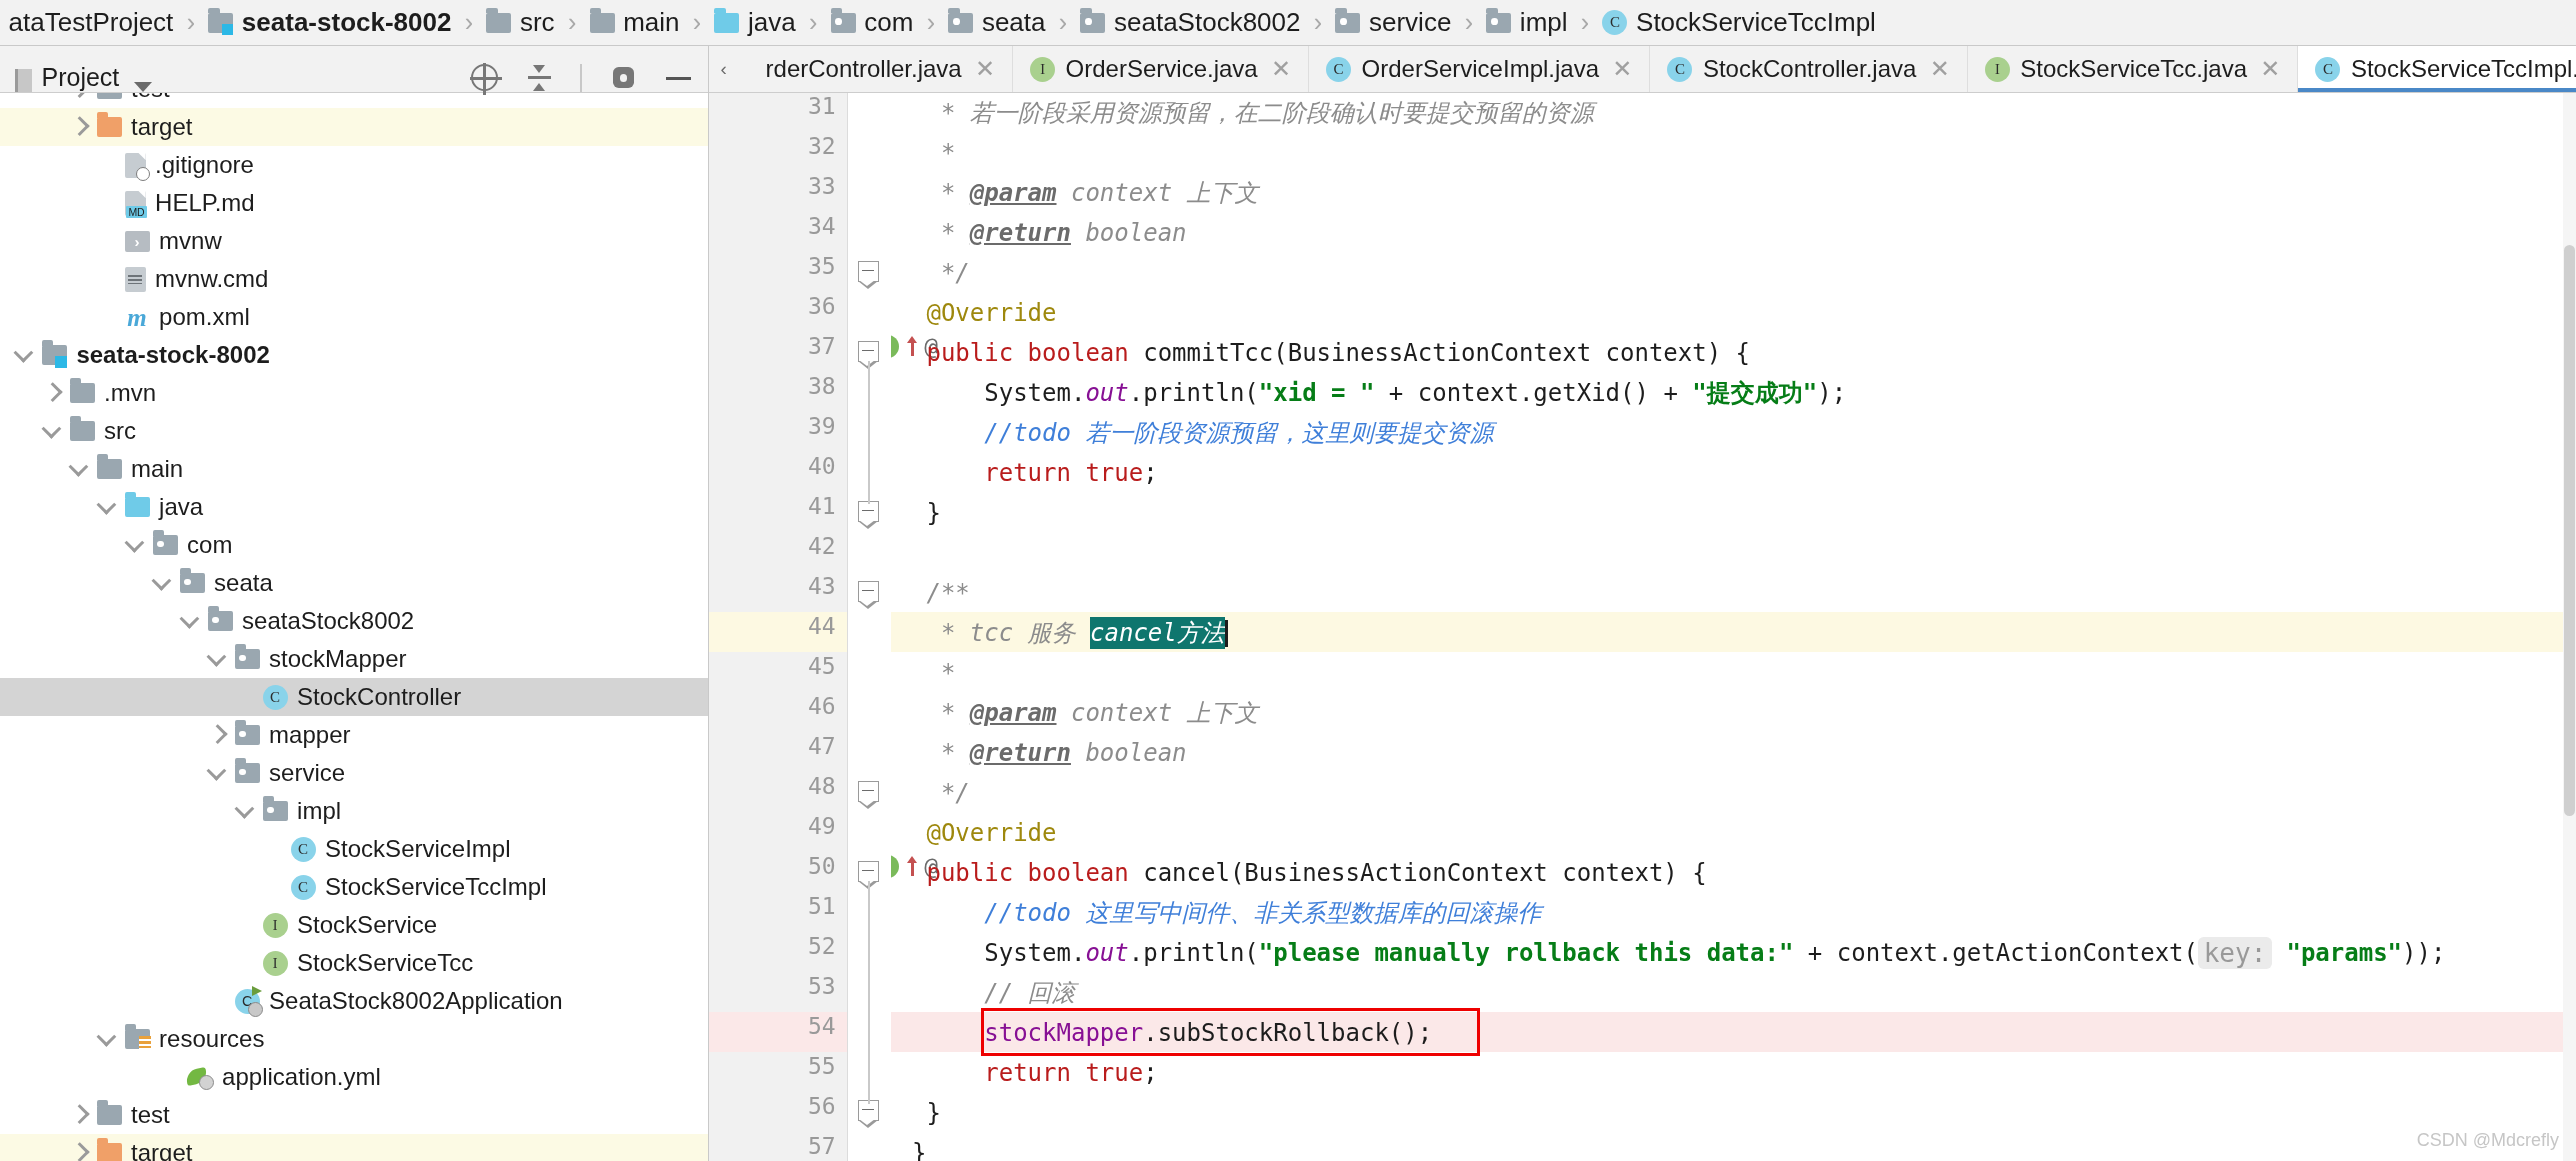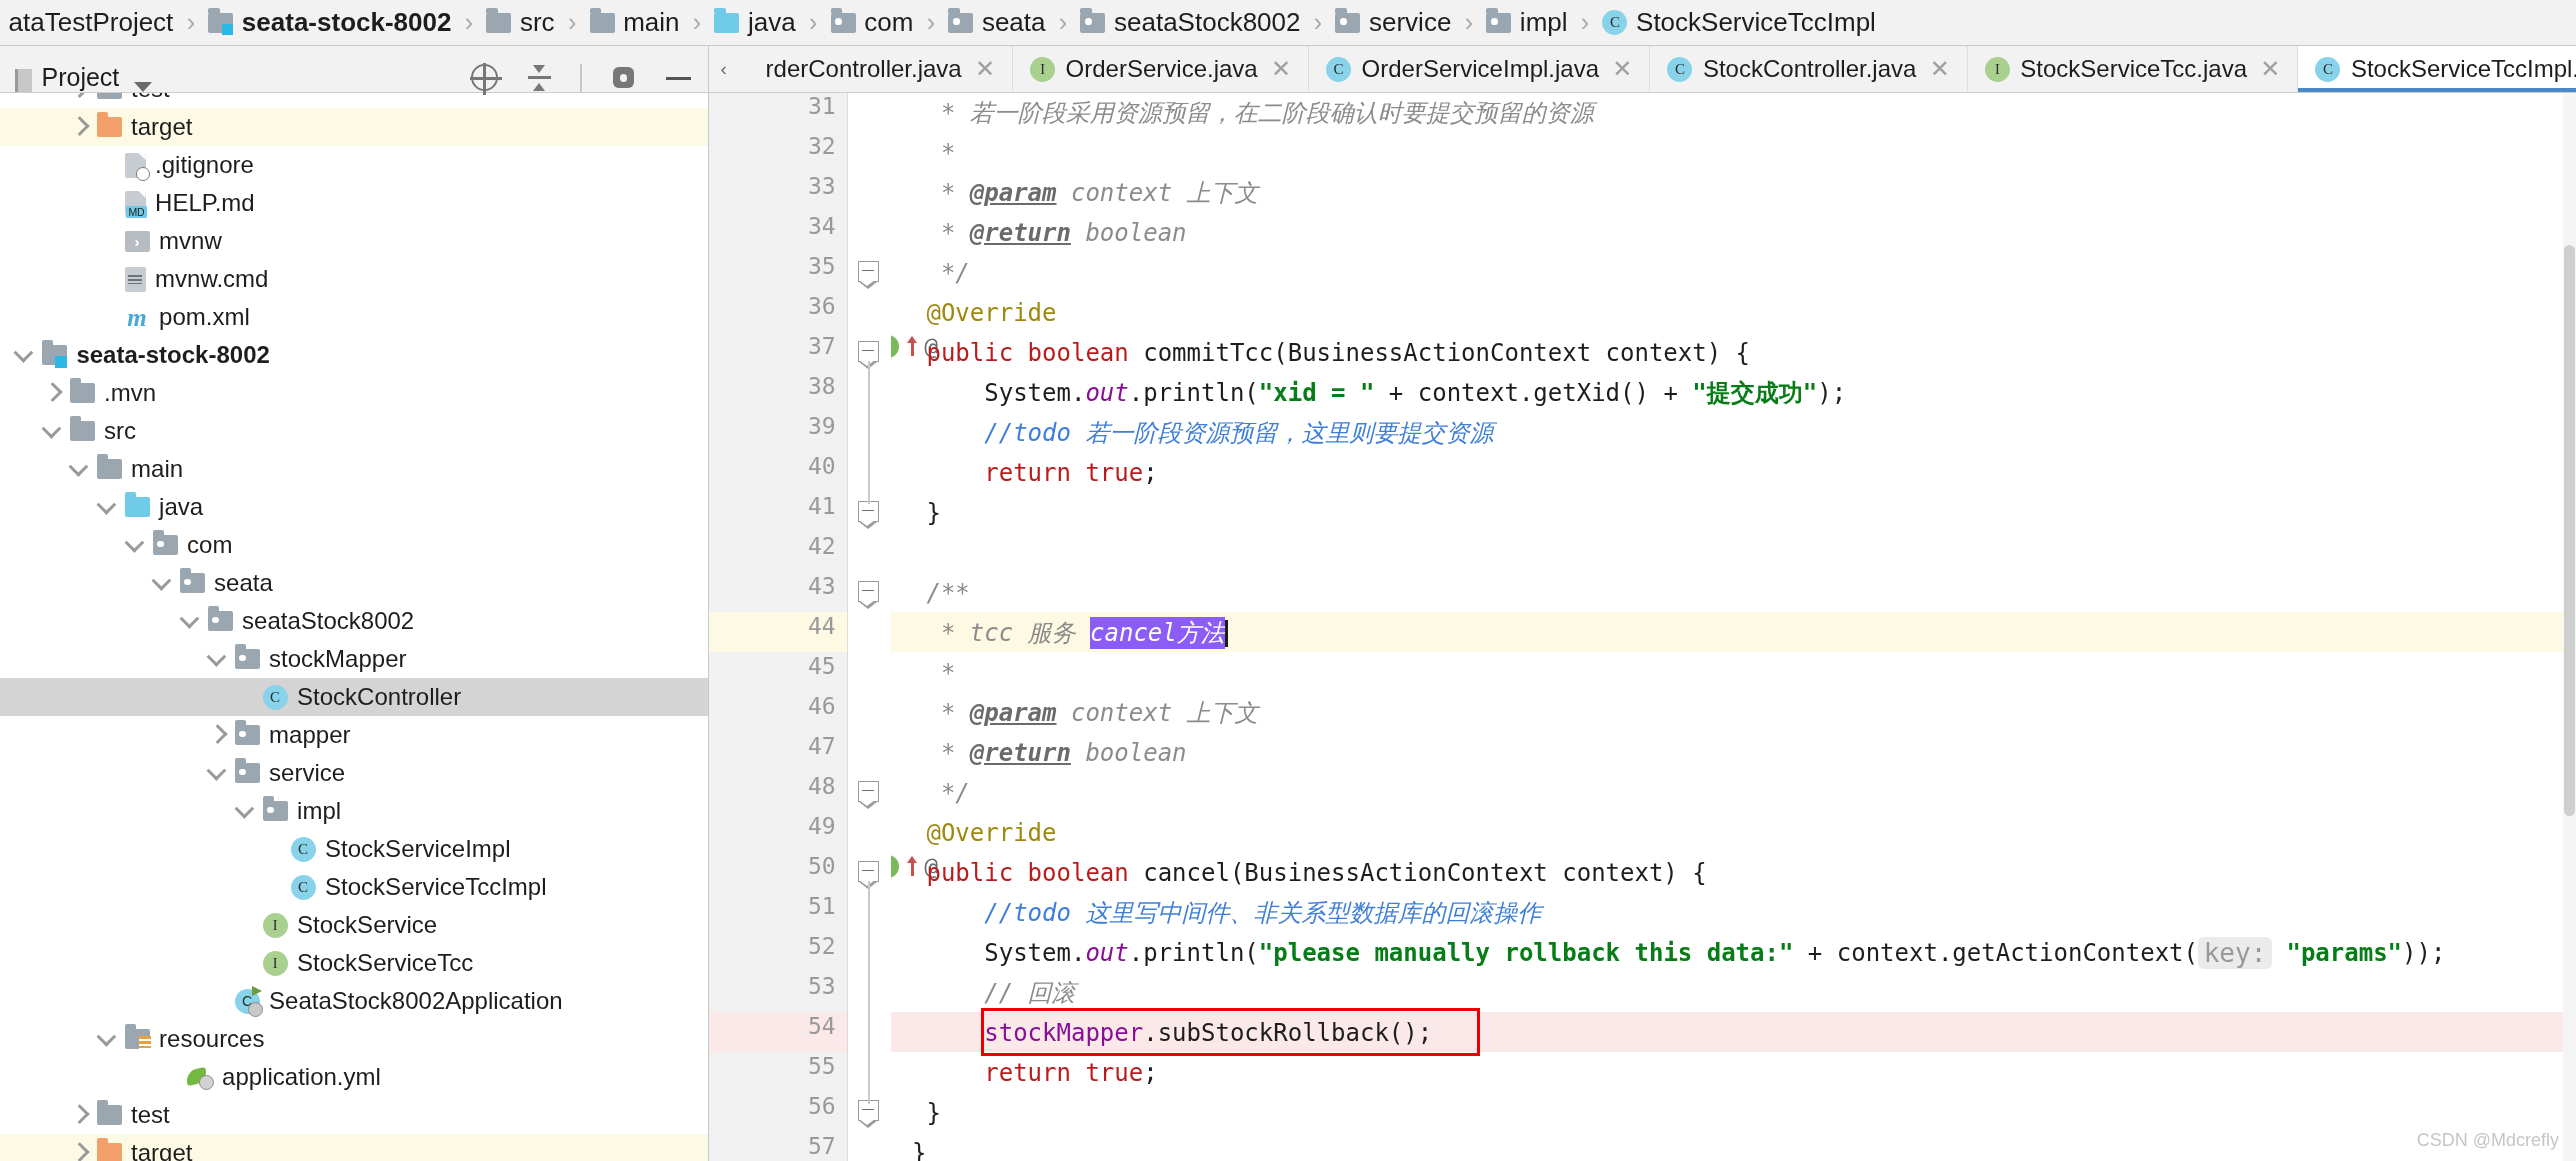--- a/index.html
+++ b/index.html
@@ -373,21 +373,21 @@
 
   
   .k  { color:#b91c1c; font-weight: normal; }
   .s  { color:#067d17; font-weight: bold; }
   .c  { color:#8c8c8c; font-style: italic; }
   .ctodo { color:#3f7fd9; font-style: italic; }
   .tag { color:#6b6b6b; font-style: italic; font-weight: bold; text-decoration: underline; }
   .ann { color:#9e880d; }
   .fld { color:#871094; }
   .stat { color:#871094; font-style: italic; }
-  .sel { background:#8b5cf6; color:#ffffff; font-style: italic; }
+  .sel { background:#0f766e; color:#ffffff; font-style: italic; }
   .caretbar { display:inline-block; width:2.9px; height:27px; background:#1d1d1d; vertical-align:-5.7px; }
   .hint {
     background:#ebebeb; color:#999999; border-radius:5.7px;
     padding: 1px 5.7px; font-size: 26px; font-style: normal;
   }
 
   .redbox {
     position: absolute;
     border: 3.8px solid #ee0000;
     pointer-events: none;

